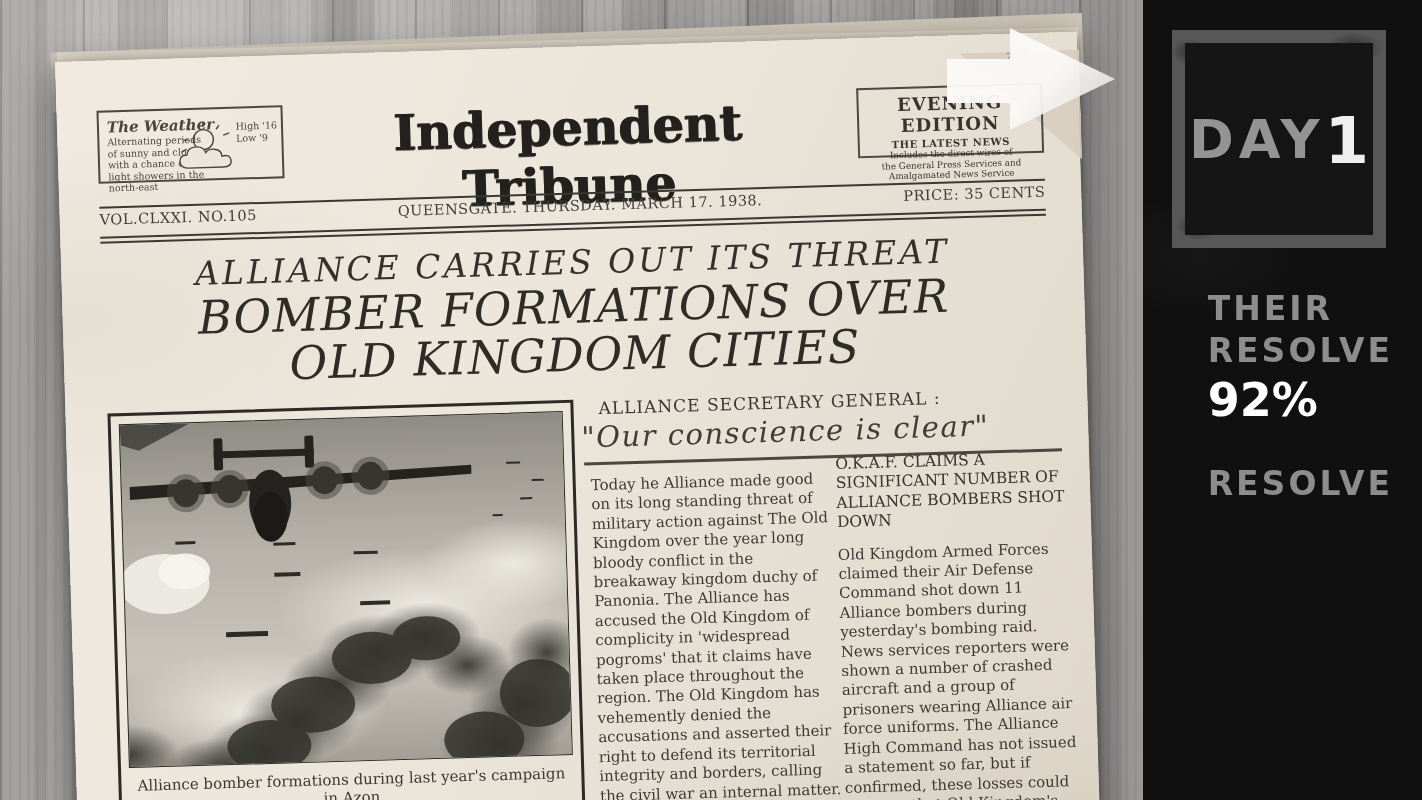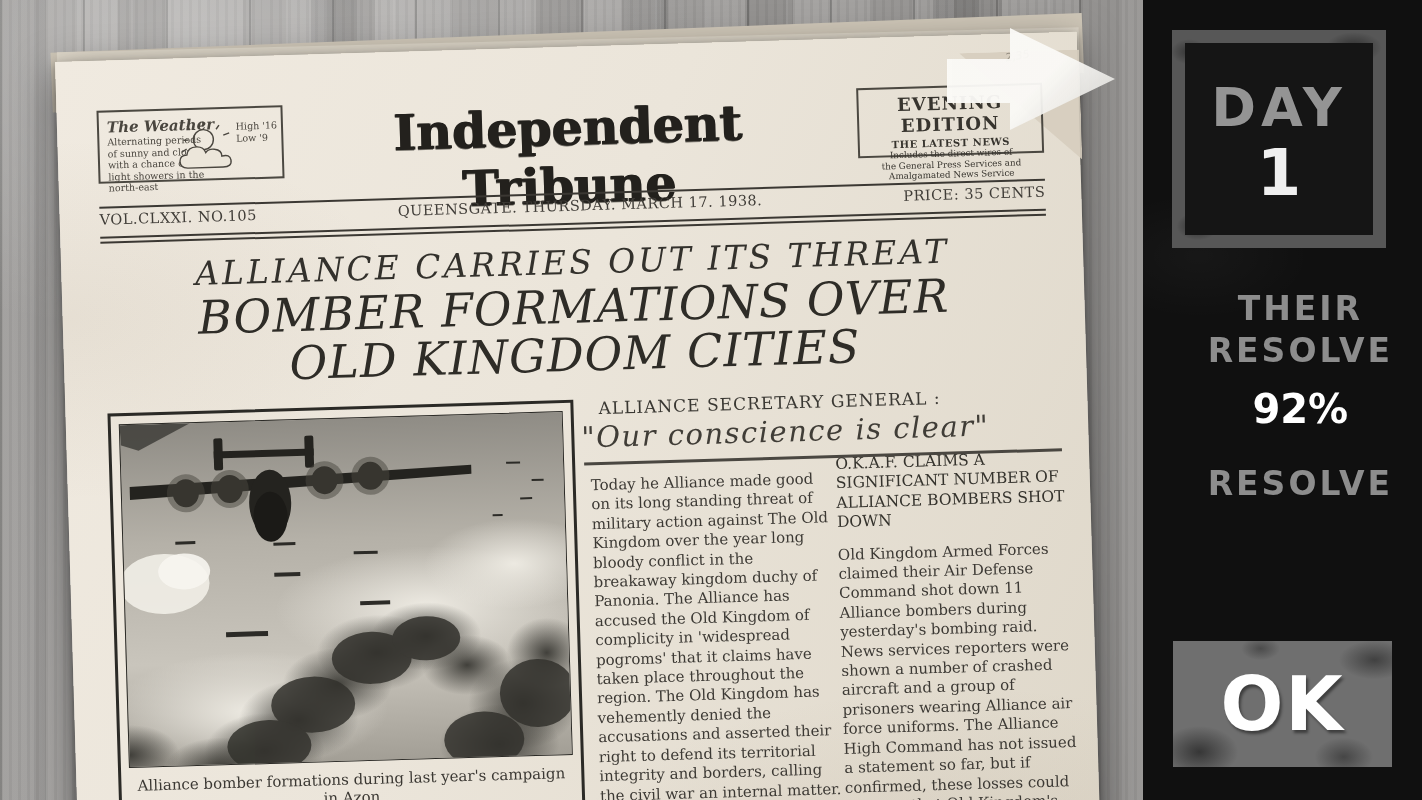--- a/index.html
+++ b/index.html
@@ -122,36 +122,36 @@
     position:absolute; left:29px; top:30px; width:214px; height:218px;
     background:
       radial-gradient(30px 20px at 12% 90%, rgba(0,0,0,.5), transparent 70%),
       radial-gradient(40px 22px at 85% 8%, rgba(0,0,0,.45), transparent 70%),
       radial-gradient(26px 18px at 8% 10%, rgba(0,0,0,.4), transparent 70%),
       #575757;
     padding:13px;
   }
   .day-inner{
     width:100%; height:100%; background:#151515;
-    display:flex; flex-direction:column; align-items:center; justify-content:center;
+    display:flex; align-items:center; justify-content:center;
   }
   .day-label{
     font-size:54px; font-weight:800; letter-spacing:5px; color:#949494;
     text-shadow:0 0 1px rgba(0,0,0,.6);
   }
   .day-number{ font-size:64px; font-weight:800; color:#efefef; margin-top:4px; line-height:60px; }
 
-  .resolve{ position:absolute; right:29px; text-align:center; }
+  .resolve{ position:absolute; right:29px; text-align:left; }
   .resolve.their{ top:288px; }
   .resolve.our{ top:463px; }
   .resolve-line{
     font-size:33px; line-height:42px; font-weight:800; letter-spacing:3px; color:#8d8d8d;
     text-shadow:0 0 1px rgba(0,0,0,.5);
   }
-  .resolve-value{ font-size:40px; line-height:50px; font-weight:800; color:#ffffff; margin-top:12px; }
+  .resolve-value{ font-size:46px; line-height:50px; font-weight:800; color:#ffffff; margin-top:3px; }
 
   .ok-btn{
     position:absolute; left:30px; top:641px; width:219px; height:126px; border:none; cursor:pointer;
     background:
       radial-gradient(60px 40px at 12% 88%, rgba(8,8,8,.55), transparent 65%),
       radial-gradient(55px 30px at 92% 15%, rgba(8,8,8,.45), transparent 65%),
       radial-gradient(45px 30px at 78% 92%, rgba(8,8,8,.40), transparent 65%),
       radial-gradient(30px 18px at 40% 6%, rgba(8,8,8,.35), transparent 65%),
       #6f6f6f;
     color:#ffffff; font-family:"DejaVu Sans", sans-serif; font-size:74px; font-weight:800;
@@ -327,14 +327,13 @@
   <div class="resolve their">
     <div class="resolve-line">THEIR</div>
     <div class="resolve-line">RESOLVE</div>
     <div class="resolve-value">92%</div>
   </div>
 
   <div class="resolve our">
     <div class="resolve-line">RESOLVE</div>
   </div>
 
-  <button class="ok-btn">OK</button>
 </div>
 
 </body></html>

